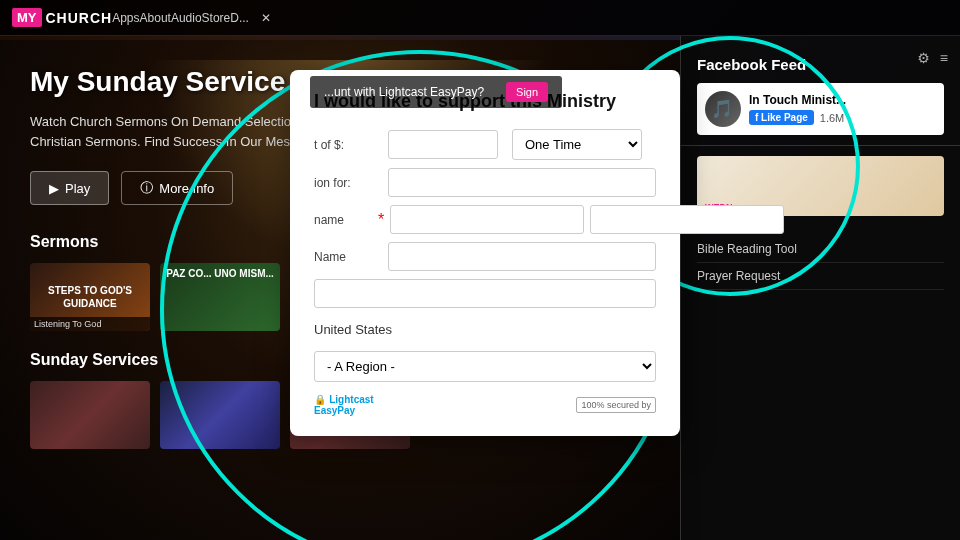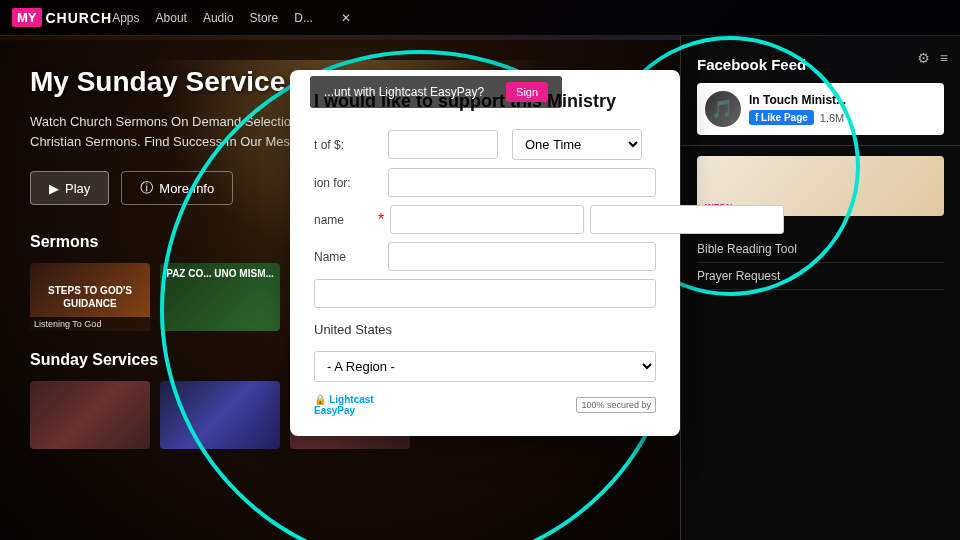--- a/index.html
+++ b/index.html
@@ -74,21 +74,20 @@
     }
 
     .live-indicator {
       color: #e91e8c;
       font-size: 12px;
       font-weight: bold;
     }
 
     .topbar-nav {
       display: flex;
-      gap: 16px;
       align-items: center;
     }
 
     .topbar-nav span {
       color: #ccc;
       font-size: 12px;
       cursor: pointer;
     }
 
     .close-btn {

